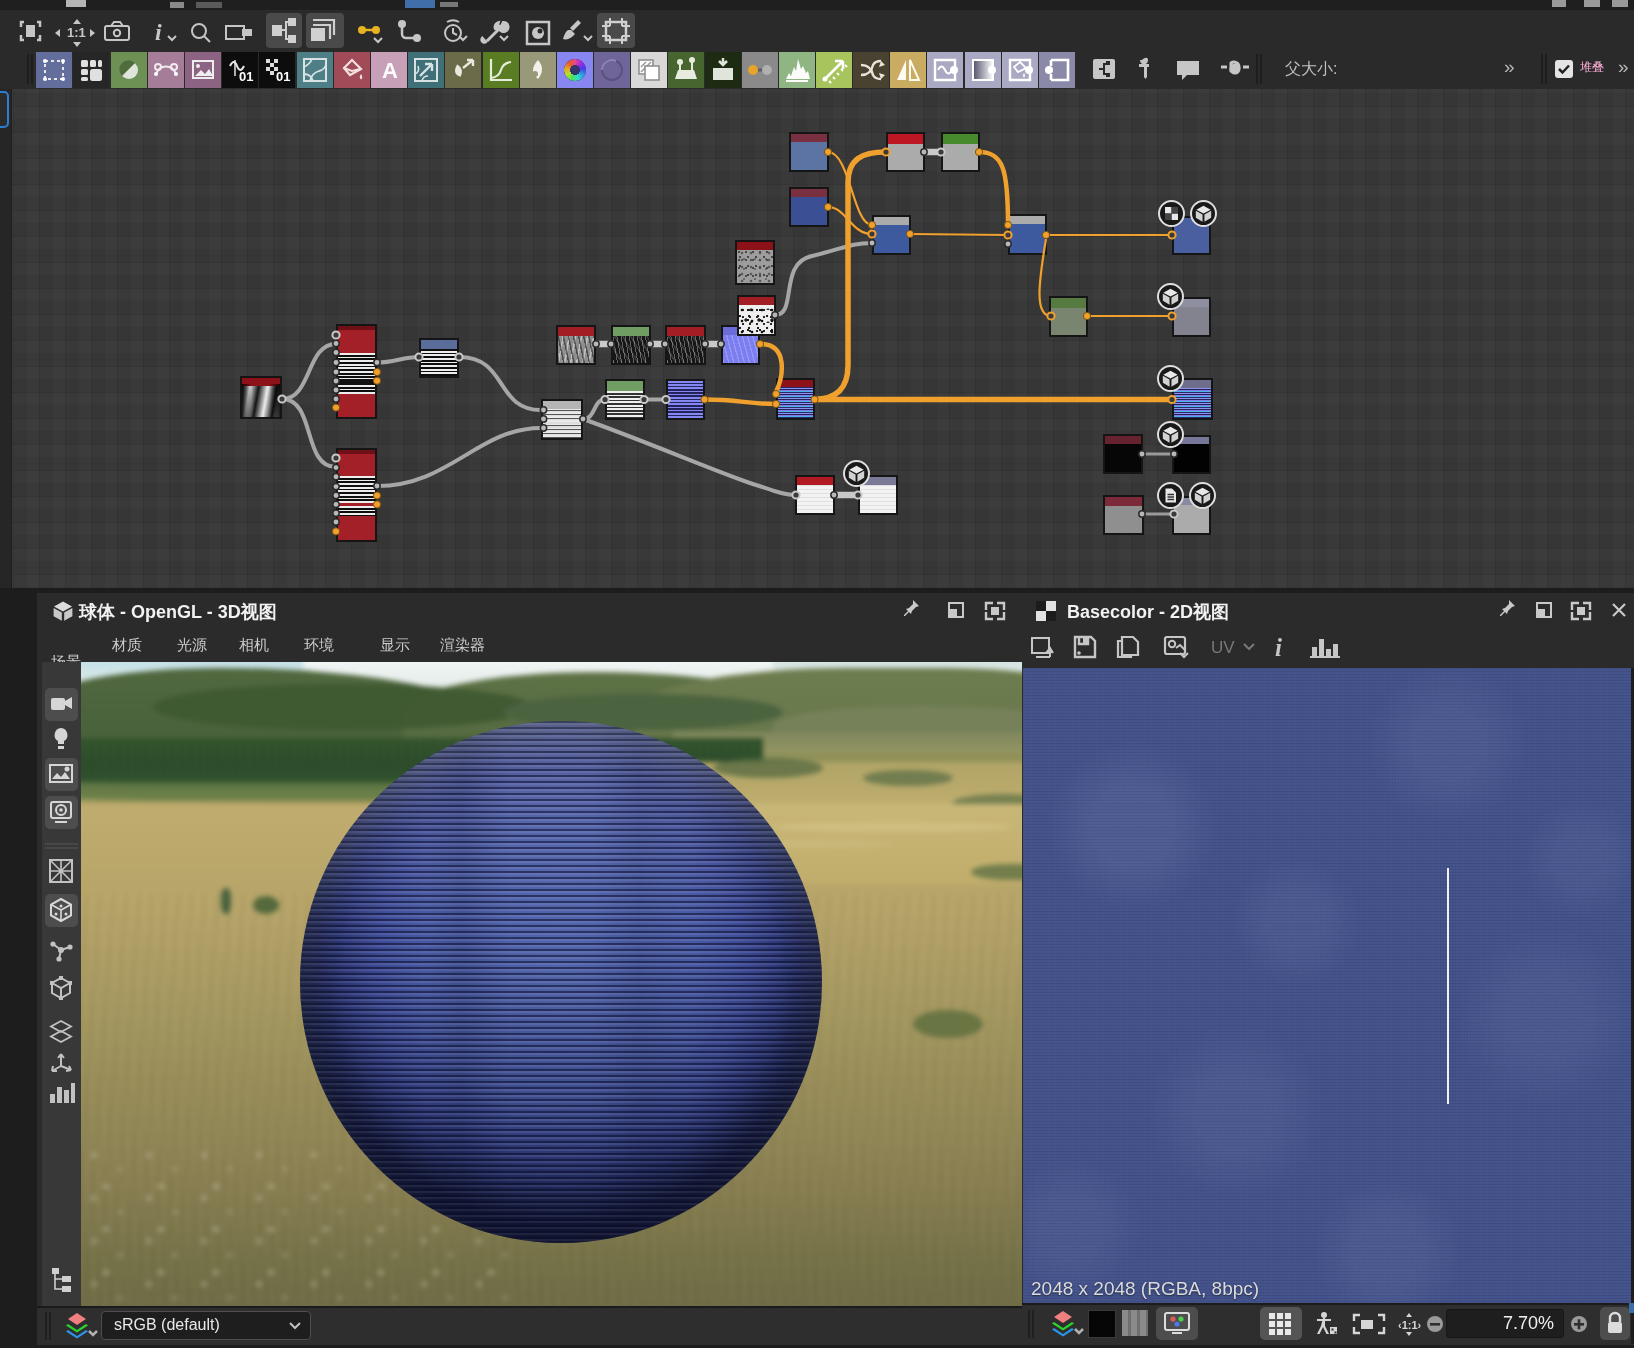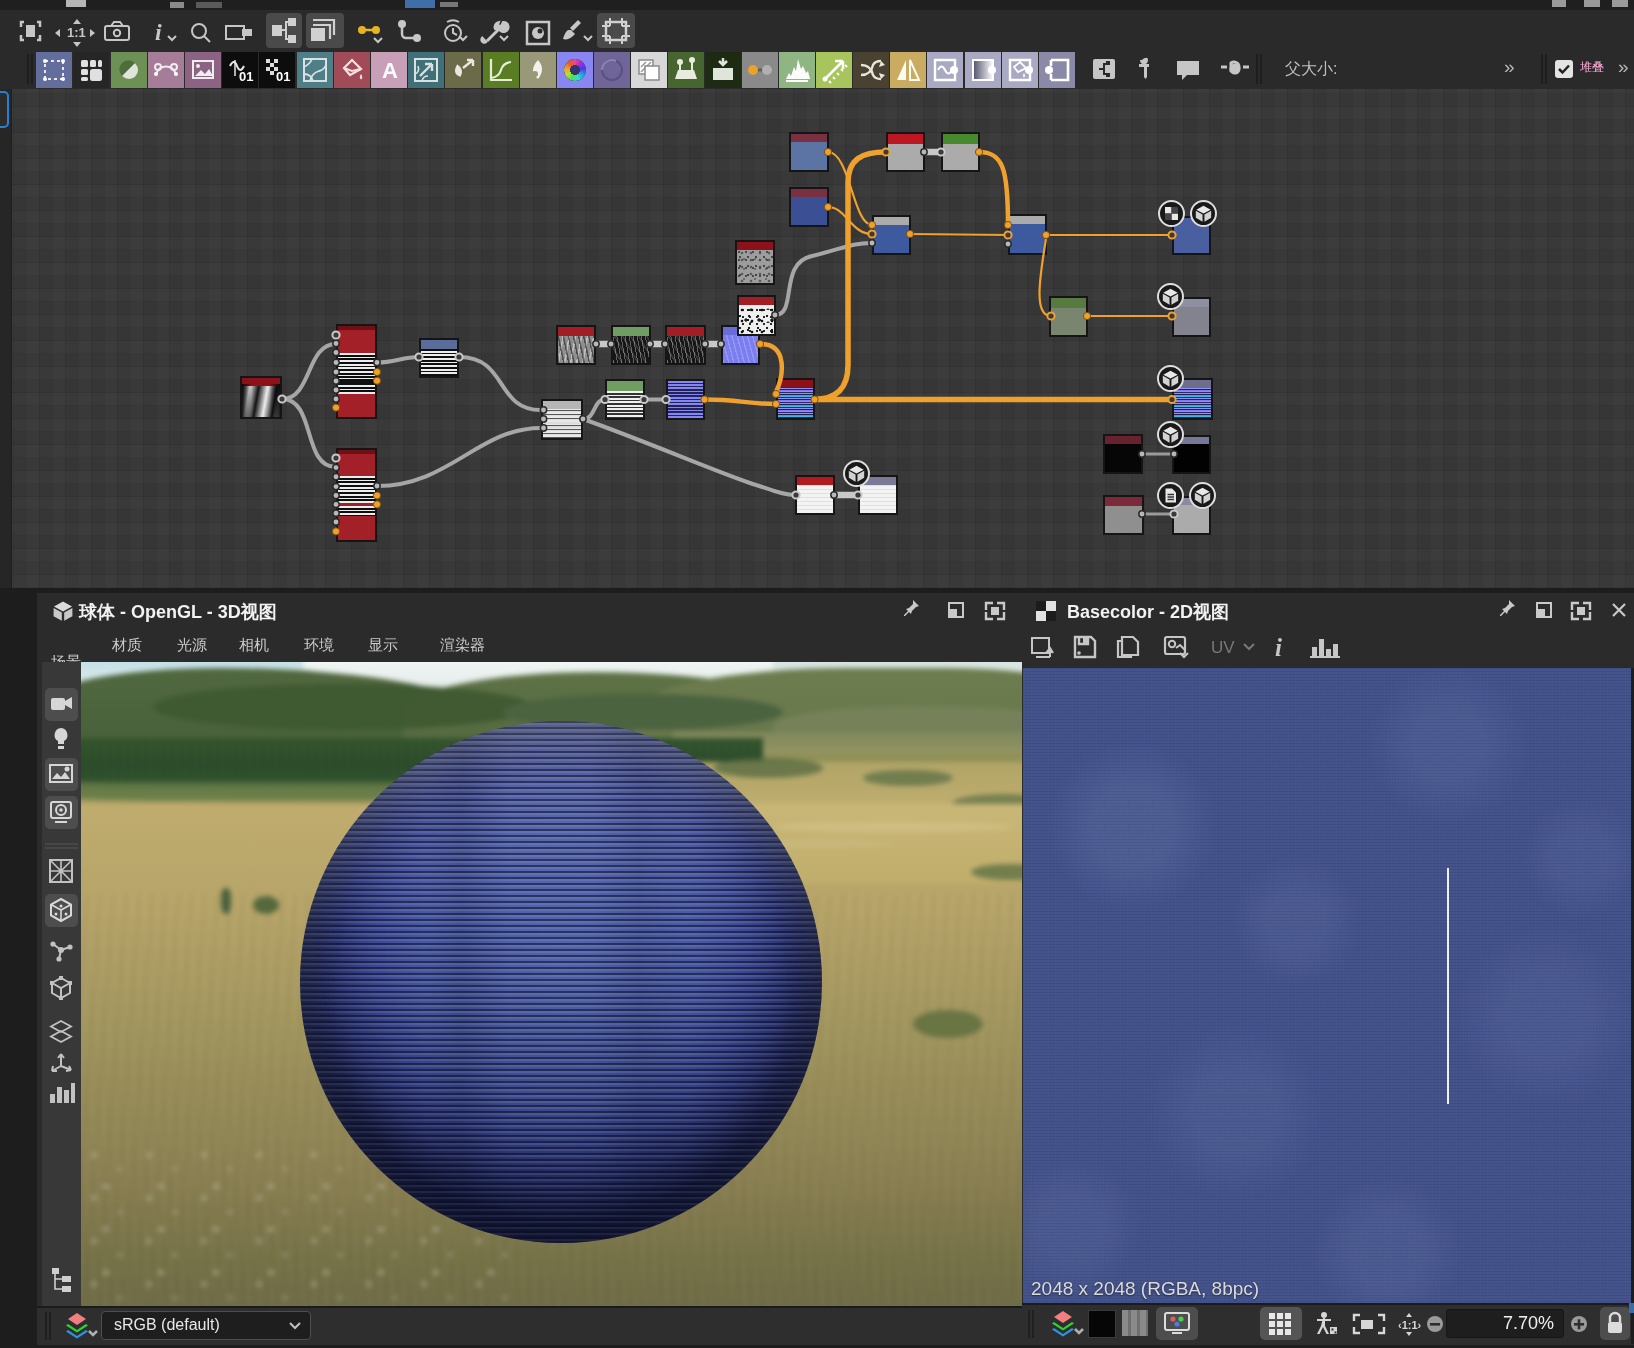--- a/index.html
+++ b/index.html
@@ -693,21 +693,21 @@
             <path d="M130,6 l12,12 M142,6 l-12,12" stroke="#c9c9c9" stroke-width="2.2" fill="none"></path>
           </g>
         </svg>
       </div>
       <div id="lmenu" class="abs">
         <div class="abs mitem" style="left:14px;top:24px;">场景</div>
         <div class="abs mitem" style="left:75px;top:7px;">材质</div>
         <div class="abs mitem" style="left:140px;top:7px;">光源</div>
         <div class="abs mitem" style="left:202px;top:7px;">相机</div>
         <div class="abs mitem" style="left:267px;top:7px;">环境</div>
-        <div class="abs mitem" style="left:331px;top:7px;">显示</div>
+        <div class="abs mitem" style="left:343px;top:7px;">显示</div>
         <div class="abs mitem" style="left:403px;top:7px;">渲染器</div>
       </div>
       <div id="lview" class="abs">
         <div id="land" style="position:absolute;left:-8px;top:-8px;width:977px;height:660px;filter:blur(2.5px);">
 
           <div class="abs" style="left:0;top:0;width:100%;height:34px;background:linear-gradient(180deg,#f4f9f8,#e4ebe8);"></div>
           <div class="abs" style="left:0;top:0;width:230px;height:26px;background:linear-gradient(180deg,#bcdde9,#d8e8e6);"></div>
           <div class="abs" style="left:700px;top:0;width:280px;height:20px;background:linear-gradient(180deg,#cfe2e2,#e0eae6);"></div>
 
           <div class="abs" style="left:-30px;top:14px;width:450px;height:90px;border-radius:45% 70% 0 0;background:linear-gradient(180deg,#51683f,#47603a);"></div>

